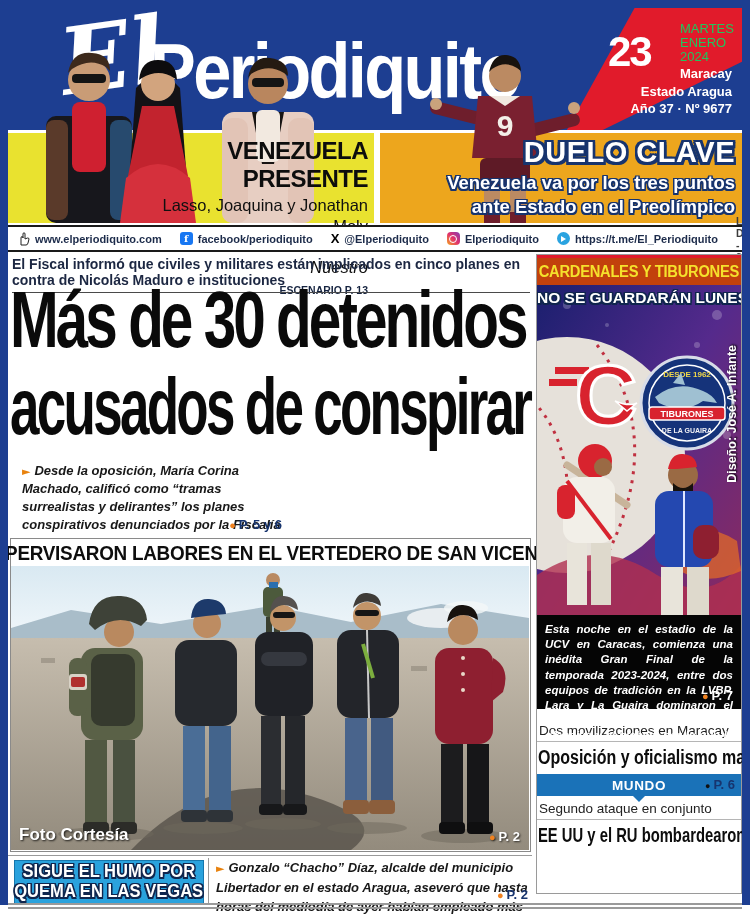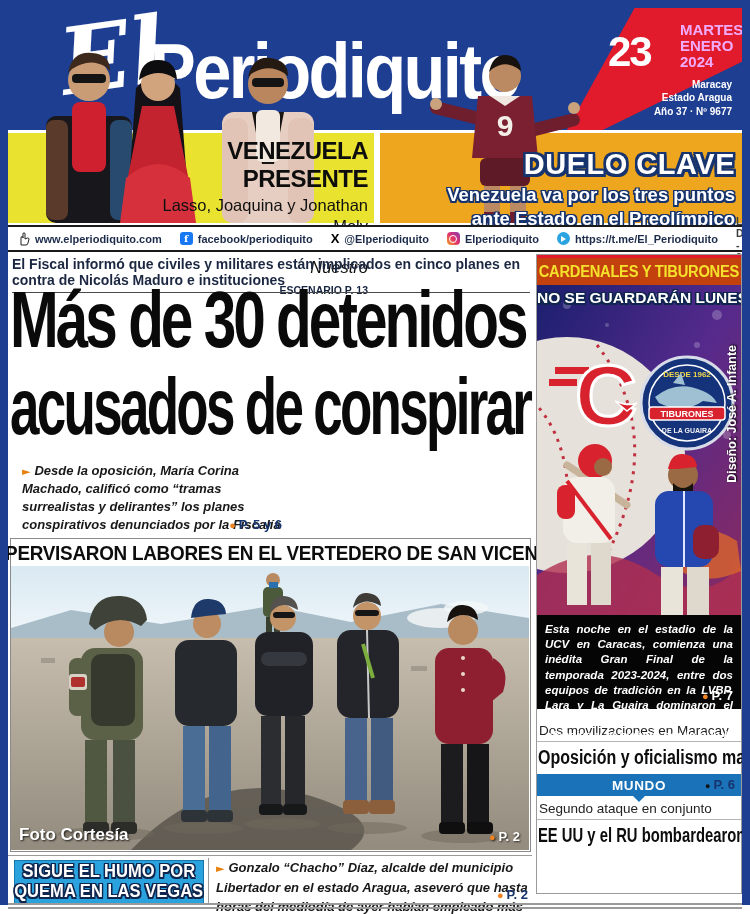--- a/index.html
+++ b/index.html
@@ -4,21 +4,21 @@
 <style>
   html,body{margin:0;padding:0;background:#e8e8e8;}
   .page{position:relative;width:750px;height:914px;background:#fff;overflow:hidden;
         font-family:"Liberation Sans","DejaVu Sans",sans-serif;color:#111;}
   .abs{position:absolute;}
   .cond{transform-origin:left center;display:inline-block;white-space:nowrap;}
   .condc{transform-origin:center center;display:inline-block;white-space:nowrap;}
   .otl{text-shadow:-1.5px -1.5px 0 #17346e,1.5px -1.5px 0 #17346e,-1.5px 1.5px 0 #17346e,
        1.5px 1.5px 0 #17346e,-1.5px 0 0 #17346e,1.5px 0 0 #17346e,0 -1.5px 0 #17346e,0 1.5px 0 #17346e;}
   .otl-lg{text-shadow:-2.5px -2.5px 0 #17346e,2.5px -2.5px 0 #17346e,-2.5px 2.5px 0 #17346e,
-       2.5px 2.5px 0 #17346e,-2.5px 0 0 #17346e,2.5px 0 0 #17346e,0 -2.5px 0 #17346e,0 2.5px 0 #17346e;margin-top:12px;}
+       2.5px 2.5px 0 #17346e,-2.5px 0 0 #17346e,2.5px 0 0 #17346e,0 -2.5px 0 #17346e,0 2.5px 0 #17346e;}
   .otl-blk{text-shadow:-1.5px -1.5px 0 #10264e,1.5px -1.5px 0 #10264e,-1.5px 1.5px 0 #10264e,
        1.5px 1.5px 0 #10264e,-1.5px 0 0 #10264e,1.5px 0 0 #10264e,0 -1.5px 0 #10264e,0 1.5px 0 #10264e;}
   .hairline{background:#9a9a9a;}
   .socitem{display:flex;align-items:center;gap:5px;font-size:11px;font-weight:700;color:#1c2b4a;}
   .pageref{font-weight:800;color:#17346e;font-size:13px;}
   .dot-or{color:#f08220;font-size:11px;margin-right:3px;}
   .dot-wh{color:#ffffff;font-size:9px;margin-right:4px;}
   .dot-bk{color:#111;font-size:9px;margin-right:3px;}
   .bullet-txt{font-size:13px;font-weight:700;font-style:italic;line-height:1.38;color:#181818;}
   .arrow{color:#e8820e;font-style:normal;font-family:"DejaVu Sans",sans-serif;font-size:11px;margin-right:4px;}
@@ -41,27 +41,27 @@
                 clip-path:polygon(46% 0, 100% 0, 100% 44%, 30% 100%, 12% 100%);"></div>
     <div class="abs" style="left:700px;top:86px;width:34px;height:36px;background:#e11b2b;
                 clip-path:polygon(100% 0,100% 100%,0 100%);opacity:.0;"></div>
 
     <span class="abs" style="left:52px;top:-6px;font-family:'DejaVu Serif',serif;font-style:italic;font-weight:700;
                  font-size:92px;color:#fff;transform:rotate(-8deg);">El</span>
     <span class="abs cond" style="left:142px;top:18px;font-size:78px;font-weight:800;color:#fff;letter-spacing:-3px;
                  transform:scaleX(.88);">Periodiquito</span>
 
     <span class="abs" style="left:600px;top:20px;font-size:42px;font-weight:800;color:#fff;letter-spacing:-2px;">23</span>
-    <div class="abs" style="left:672px;top:14px;color:#f0abfc;font-weight:700;font-size:15px;line-height:1.08;">
+    <div class="abs" style="left:672px;top:14px;color:#22c55e;font-weight:400;font-size:13px;line-height:1.08;">
       <div>MARTES</div>
       <div>ENERO</div>
       <div>2024</div>
     </div>
 
-    <div class="abs" style="right:10px;bottom:12px;text-align:right;color:#fff;font-weight:700;font-size:10px;line-height:1.35;">
+    <div class="abs" style="right:10px;bottom:12px;text-align:right;color:#fff;font-weight:700;font-size:13px;line-height:1.35;">
       <div>Maracay</div>
       <div>Estado Aragua</div>
       <div>Año 37  ·  Nº 9677</div>
     </div>
   </div>
 
   <div class="abs" style="left:8px;top:133px;width:366px;height:90px;background:#e9e22f;"></div>
   <div class="abs" style="left:380px;top:133px;width:362px;height:90px;background:#eda61d;"></div>
 
   <svg class="abs" style="left:8px;top:28px;" width="400" height="195" viewBox="0 0 400 195">

